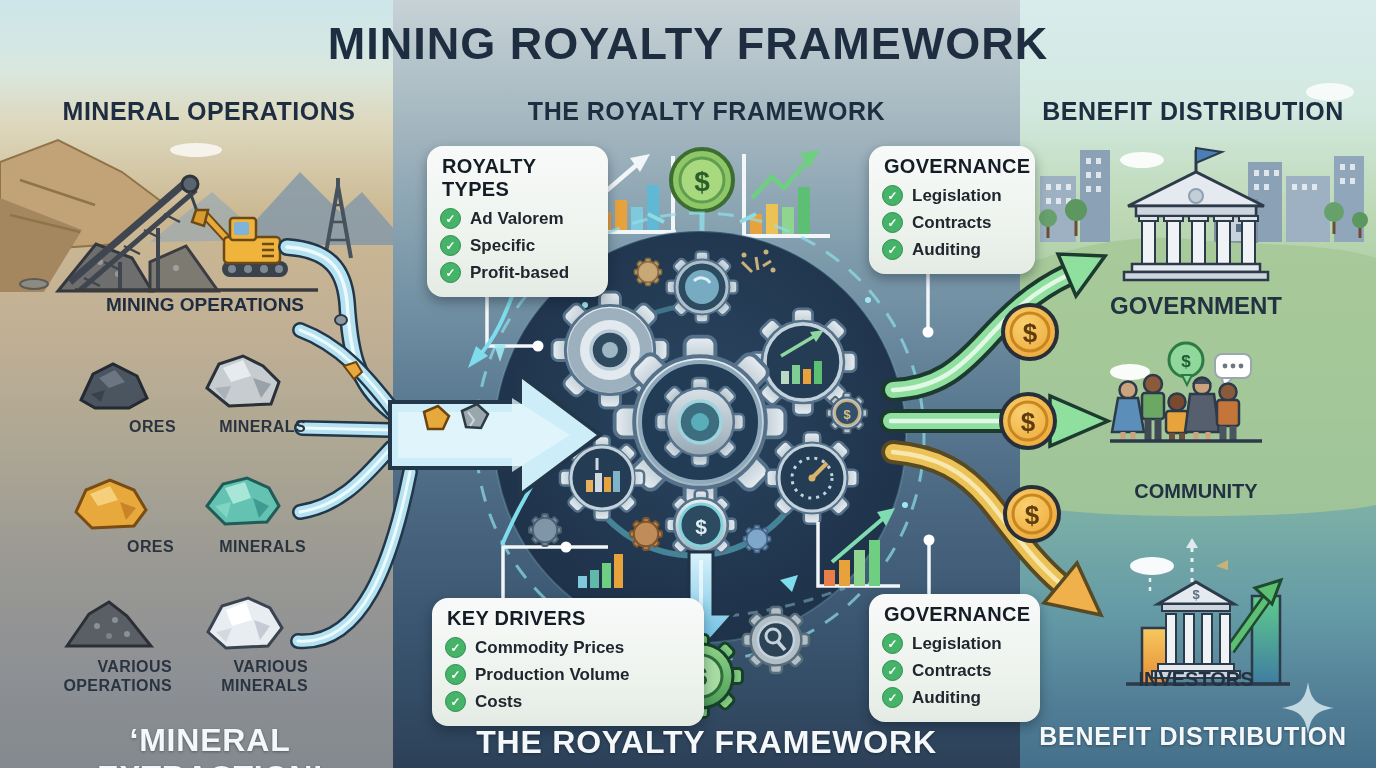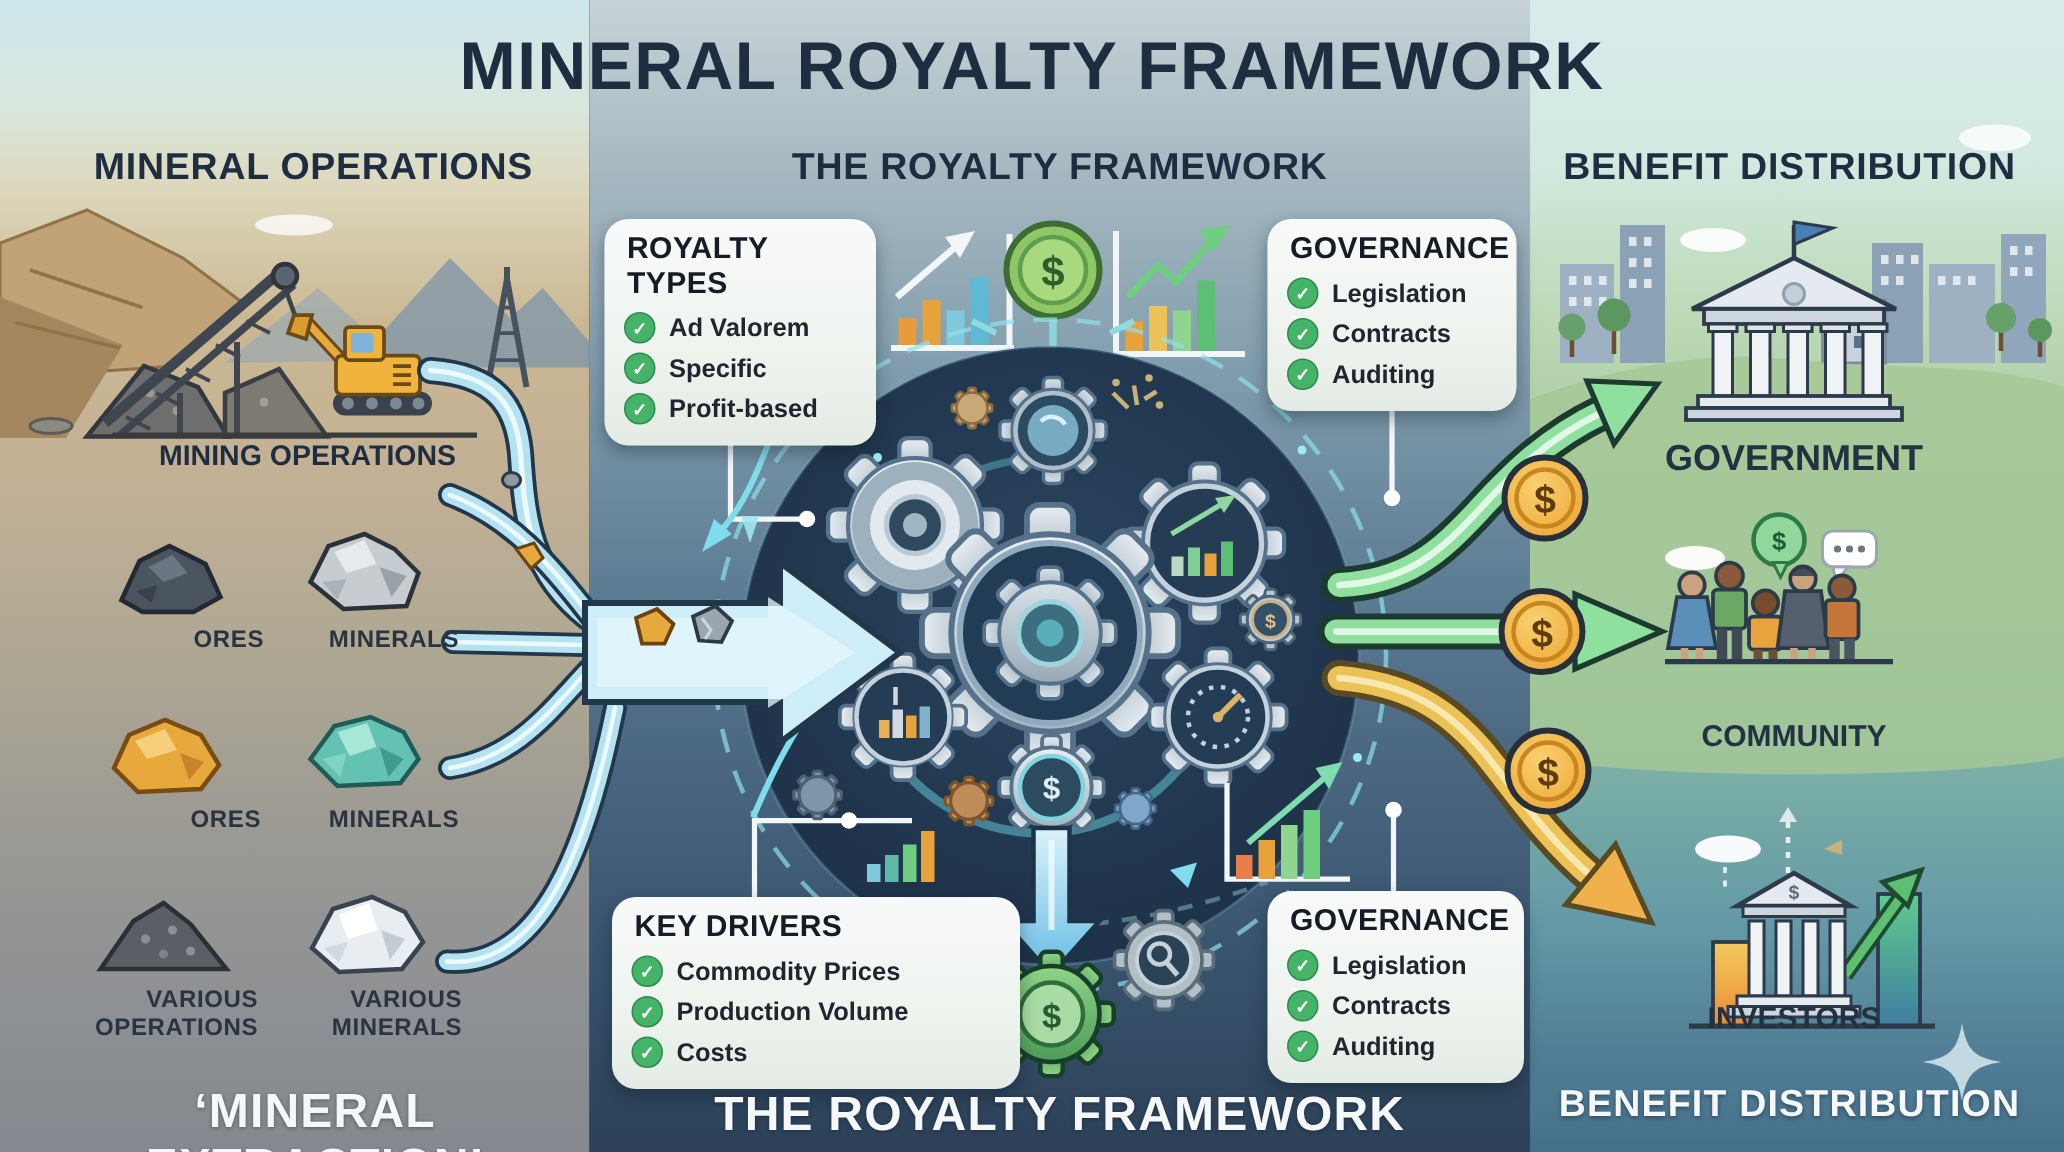--- a/index.html
+++ b/index.html
@@ -15,21 +15,21 @@
   .panel-right{left:1020px;width:356px;
     background:linear-gradient(180deg,#d8ecec 0%,#d2e9e0 14%,#bcd8b4 28%,#a8cca3 40%,
       #93c2a5 52%,#7cb0a6 66%,#649aa6 80%,#527f97 91%,#45708b 100%);}
   svg.layer{position:absolute;left:0;top:0;pointer-events:none;}
   .txt{position:absolute;text-align:center;font-weight:800;color:#1e2d40;}
   .main-title{left:0;width:1376px;top:18px;font-size:45px;letter-spacing:1px;}
   .h2{font-size:25px;letter-spacing:.5px;}
   .lbl{font-size:16px;letter-spacing:.4px;color:#2a3440;line-height:1.2;}
   .foot{font-size:32px;color:#f4f8fa;letter-spacing:.8px;text-shadow:0 1px 3px rgba(0,0,0,.35);}
   .box{position:absolute;background:linear-gradient(180deg,#f8faf9 0%,#eef3ee 60%,#e4ebe4 100%);
-       border-radius:16px;box-shadow:0 5px 12px rgba(10,20,30,.35);padding:9px 13px 11px;}
+       border-radius:16px;box-shadow:0 5px 12px rgba(10,20,30,.35);padding:9px 13px 11px;margin-left:24px;}
   .box .bt{font-size:20px;font-weight:800;color:#141c26;letter-spacing:.3px;margin:0 0 4px 2px;}
   .itm{display:flex;align-items:center;gap:9px;padding:3px 0;font-size:17px;font-weight:700;color:#20262e;}
   .chk{flex:0 0 auto;width:19px;height:19px;border-radius:50%;background:#45b469;color:#fff;
        font-size:12px;font-weight:700;display:inline-flex;align-items:center;justify-content:center;
        border:1px solid #2e8a4e;}
   .rock{position:absolute;width:126px;text-align:right;}
   .rock svg{display:block;margin:0 auto;}
   .rock .lbl{margin-top:3px;font-weight:800;}
 </style>
 </head>
@@ -460,21 +460,21 @@
         <text x="1028" y="422" font-size="26" font-weight="bold" fill="#5f3c0e" text-anchor="middle" dominant-baseline="central">$</text>
       </g>
       <g>
         <circle cx="1032" cy="514" r="27" fill="url(#gCoin)" stroke="#27303a" stroke-width="4"></circle>
         <circle cx="1032" cy="514" r="19" fill="none" stroke="#c8861f" stroke-width="3"></circle>
         <text x="1032" y="515" font-size="26" font-weight="bold" fill="#5f3c0e" text-anchor="middle" dominant-baseline="central">$</text>
       </g>
     </g>
   </svg>
 
-  <div class="txt main-title">MINERAL ROYALTY FRAMEWORK</div>
+  <div class="txt main-title">MINING ROYALTY FRAMEWORK</div>
 
   <div class="txt h2" style="left:29px;top:97px;width:360px;">MINERAL OPERATIONS</div>
   <div class="txt h2" style="left:393px;top:97px;width:627px;">THE ROYALTY FRAMEWORK</div>
   <div class="txt h2" style="left:1020px;top:97px;width:346px;">BENEFIT DISTRIBUTION</div>
 
   <div class="txt" style="left:25px;top:294px;width:360px;font-size:19px;">MINING OPERATIONS</div>
 
   <div class="rock" style="left:50px;top:352px;">
     <svg width="84" height="62" viewBox="0 0 84 62">
       <polygon points="10,48 22,22 42,12 66,24 76,46 58,56 24,56" fill="#4a5560" stroke="#232a33" stroke-width="3"></polygon>

